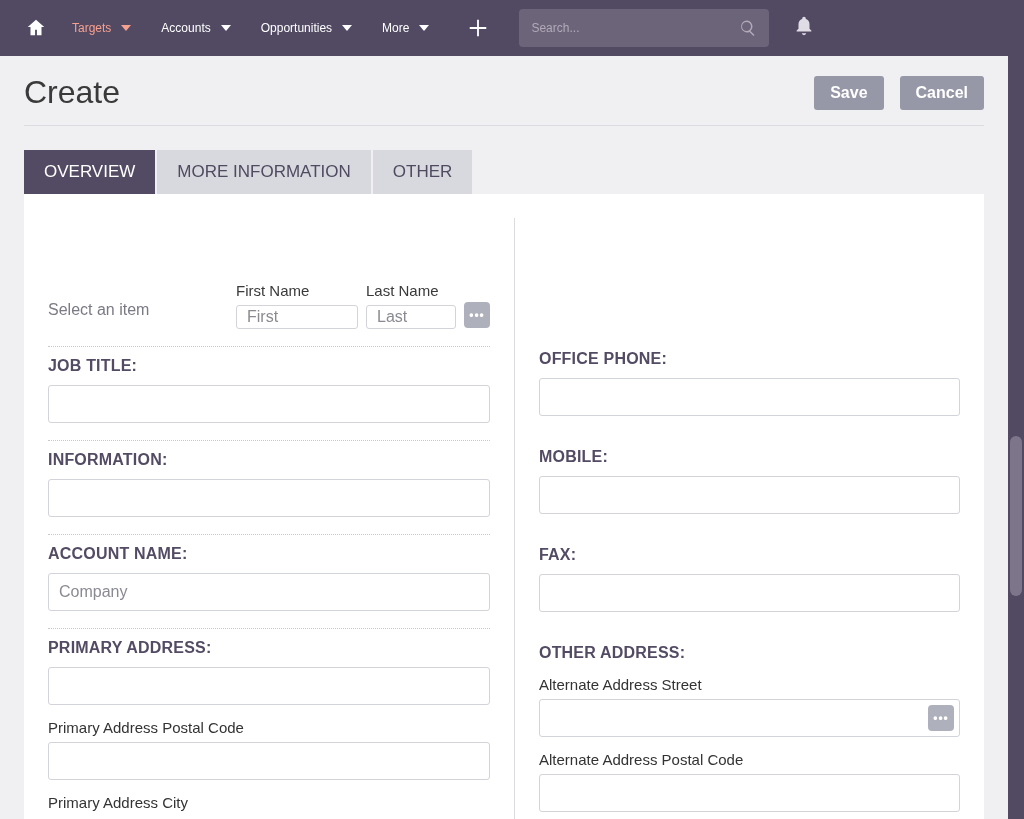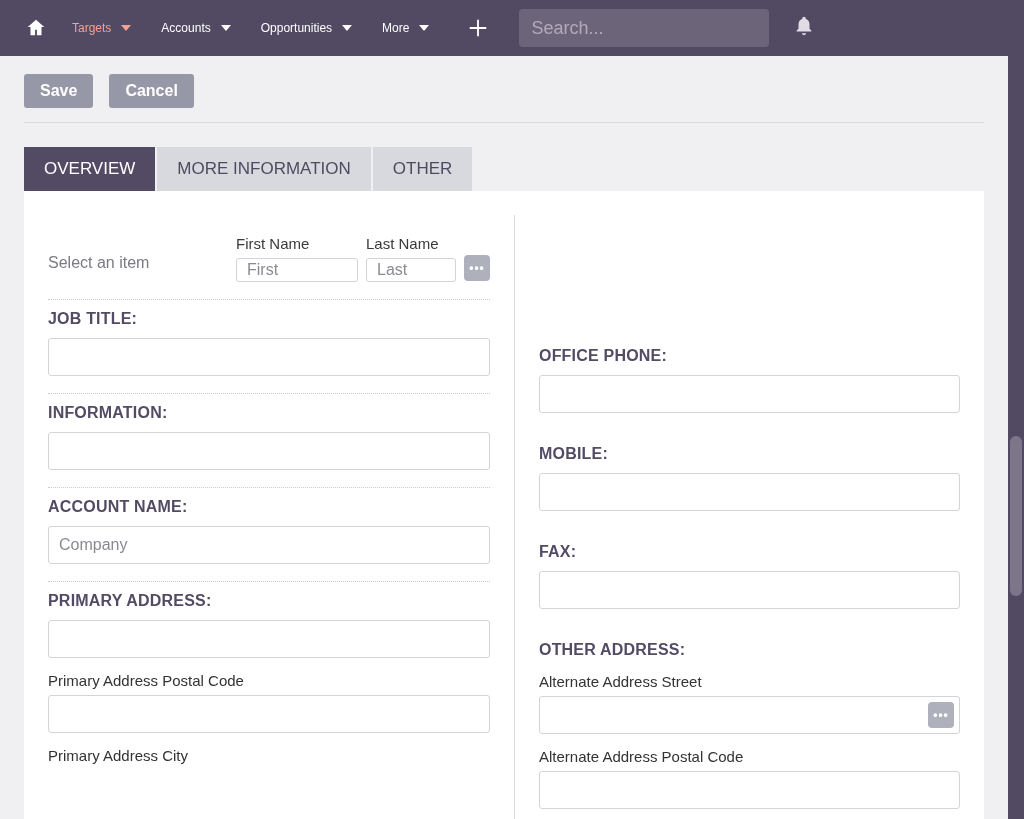--- a/index.html
+++ b/index.html
@@ -40,21 +40,21 @@
     background: #6c6479;
     border-radius: 4px;
     height: 38px;
     display:flex;
     align-items:center;
     padding: 0 12px;
     width: 250px;
     color: #c7c1cf;
   }
   .search-wrap input {
-    flex:1; background:transparent; border:none; outline:none; color:#ffffff; font-size:18px;
+    flex:1; background:transparent; border:none; outline:none; color:#ffffff; font-size:12px;
   }
   .search-wrap input::placeholder { color:#b2aab9; }
   .search-icon { width:18px; height:18px; }
   .search-icon svg { fill:#b2aab9; }
 
   .bell-btn { margin-left:18px; cursor:pointer; }
   .bell-btn svg { fill:#e0dce6; width:22px; height:22px; }
 
   .active-underline {
     position:absolute; top:0; left:0; right:0; height:4px; background:#f6a08f;
@@ -193,20 +193,21 @@
 </div>
 
 <div class="right-strip">
   <div class="scroll-thumb"></div>
 </div>
 
 <div class="canvas">
   <div class="page-wrap">
 
     <div class="page-header">
+      <h1 class="page-title">Create</h1>
       <div class="header-actions">
         <button class="btn btn-primary">Save</button>
         <button class="btn btn-secondary">Cancel</button>
       </div>
     </div>
 
     <div class="tabs">
       <div class="tab active">OVERVIEW</div>
       <div class="tab">MORE INFORMATION</div>
       <div class="tab">OTHER</div>
@@ -219,21 +220,21 @@
 
           <div class="field-group">
             <div class="name-row" style="margin-top:20px;">
               <div class="name-sel">
                 <div class="sel">Select an item</div>
               </div>
               <div class="name-field">
                 <label>First Name</label>
                 <input class="txt" type="text" placeholder="First" style="">
               </div>
-              <div class="name-field" style="flex:0 0 90px;">
+              <div class="name-field" style="flex:0 0 90px;margin-top:44px;">
                 <label>Last Name</label>
                 <input class="txt" type="text" placeholder="Last" style="">
               </div>
               <div class="name-more">
                 <div class="more-chip">
                     <span>•••</span>
                   </div>
               </div>
             </div>
           </div>

